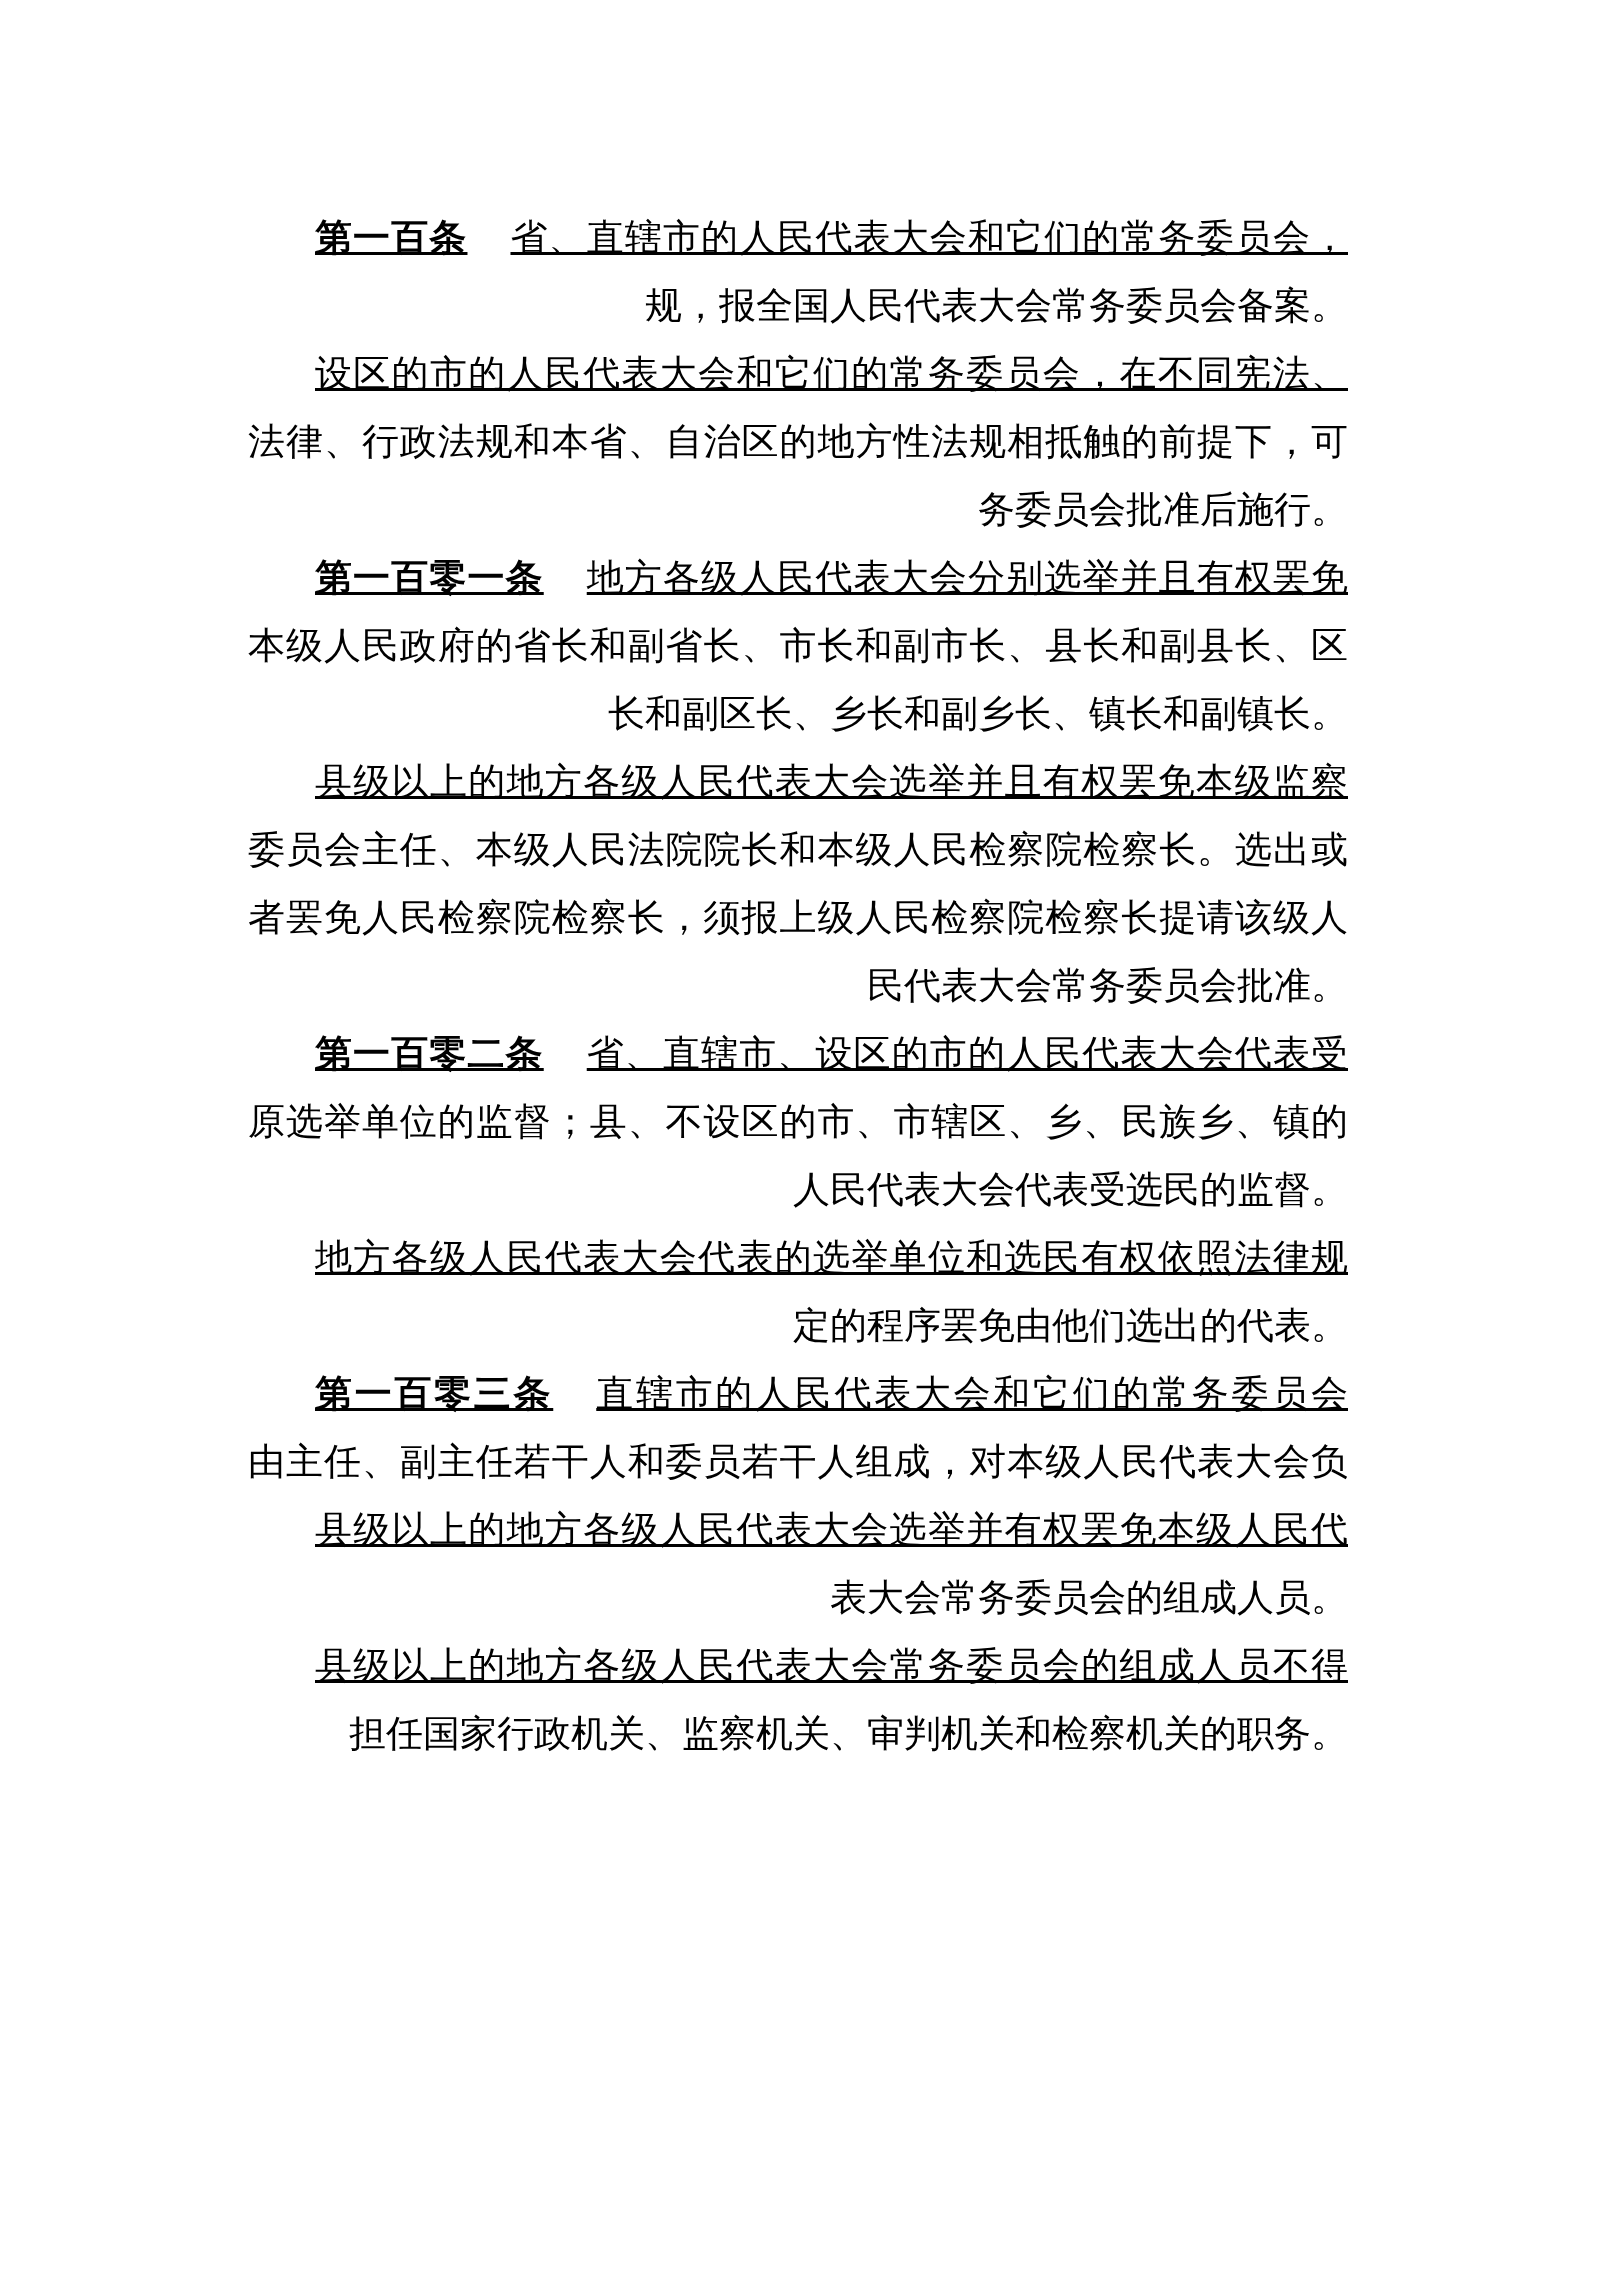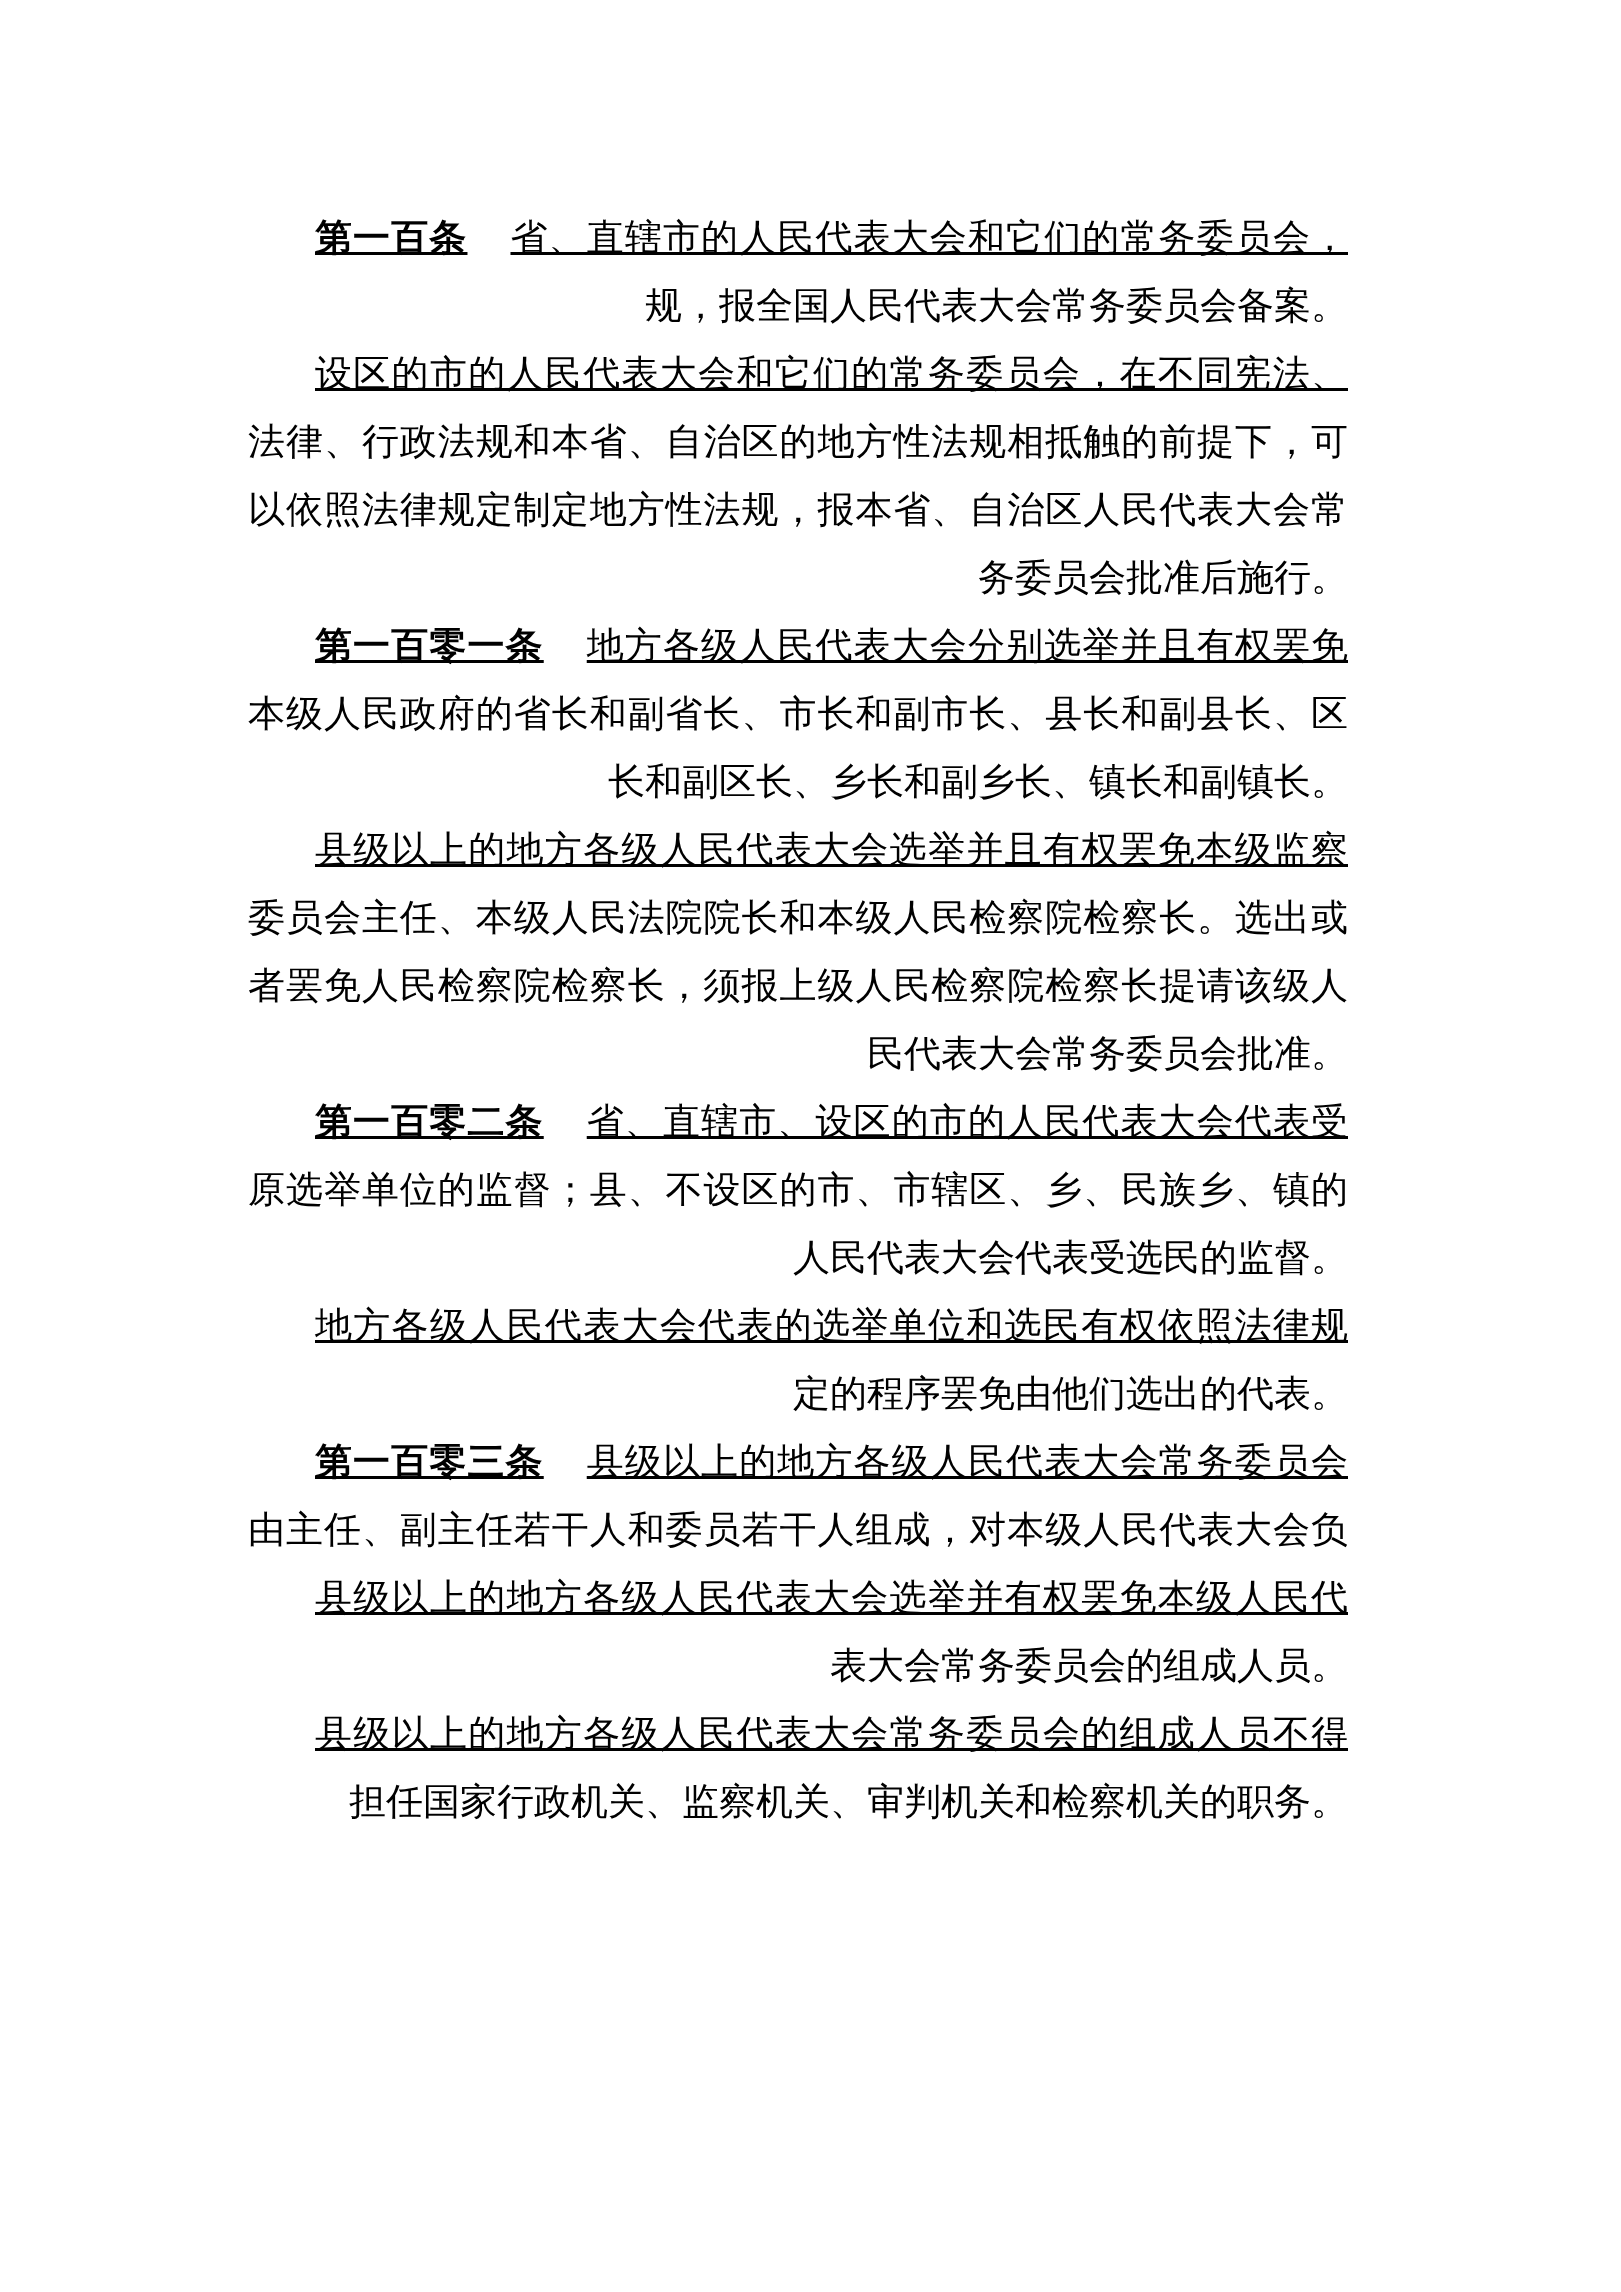--- a/index.html
+++ b/index.html
@@ -45,35 +45,34 @@
 </style>
 </head>
 <body>
 
 <div class="page">
   <div class="text-block" id="text-block">
       <div class="line indent fill"><span class="term">第一百条</span><span>省、直辖市的人民代表大会和它们的常务委员会，</span></div>
       <div class="line"><span>规，报全国人民代表大会常务委员会备案。</span></div>
       <div class="line indent fill"><span>设区的市的人民代表大会和它们的常务委员会，在不同宪法、</span></div>
       <div class="line fill"><span>法律、行政法规和本省、自治区的地方性法规相抵触的前提下，可</span></div>
-      <div class="line fill"><span>以依照法律规定制定地方性法规，报本省、自治区人民代表大会常</span></div>
       <div class="line"><span>务委员会批准后施行。</span></div>
       <div class="line indent fill"><span class="term">第一百零一条</span><span>地方各级人民代表大会分别选举并且有权罢免</span></div>
       <div class="line fill"><span>本级人民政府的省长和副省长、市长和副市长、县长和副县长、区</span></div>
       <div class="line"><span>长和副区长、乡长和副乡长、镇长和副镇长。</span></div>
       <div class="line indent fill"><span>县级以上的地方各级人民代表大会选举并且有权罢免本级监察</span></div>
       <div class="line fill"><span>委员会主任、本级人民法院院长和本级人民检察院检察长。选出或</span></div>
       <div class="line fill"><span>者罢免人民检察院检察长，须报上级人民检察院检察长提请该级人</span></div>
       <div class="line"><span>民代表大会常务委员会批准。</span></div>
       <div class="line indent fill"><span class="term">第一百零二条</span><span>省、直辖市、设区的市的人民代表大会代表受</span></div>
       <div class="line fill"><span>原选举单位的监督；县、不设区的市、市辖区、乡、民族乡、镇的</span></div>
       <div class="line"><span>人民代表大会代表受选民的监督。</span></div>
       <div class="line indent fill"><span>地方各级人民代表大会代表的选举单位和选民有权依照法律规</span></div>
       <div class="line"><span>定的程序罢免由他们选出的代表。</span></div>
-      <div class="line indent fill"><span class="term">第一百零三条</span><span>县级以上的地方各级人民代表大会常务委员会</span></div>
+      <div class="line indent fill"><span class="term">第一百零三条</span><span>直辖市的人民代表大会和它们的常务委员会</span></div>
       <div class="line fill"><span>由主任、副主任若干人和委员若干人组成，对本级人民代表大会负</span></div>
       <div class="line indent fill"><span>县级以上的地方各级人民代表大会选举并有权罢免本级人民代</span></div>
       <div class="line"><span>表大会常务委员会的组成人员。</span></div>
       <div class="line indent fill"><span>县级以上的地方各级人民代表大会常务委员会的组成人员不得</span></div>
       <div class="line"><span>担任国家行政机关、监察机关、审判机关和检察机关的职务。</span></div>
     </div>
 </div>
 
 
 </body></html>

